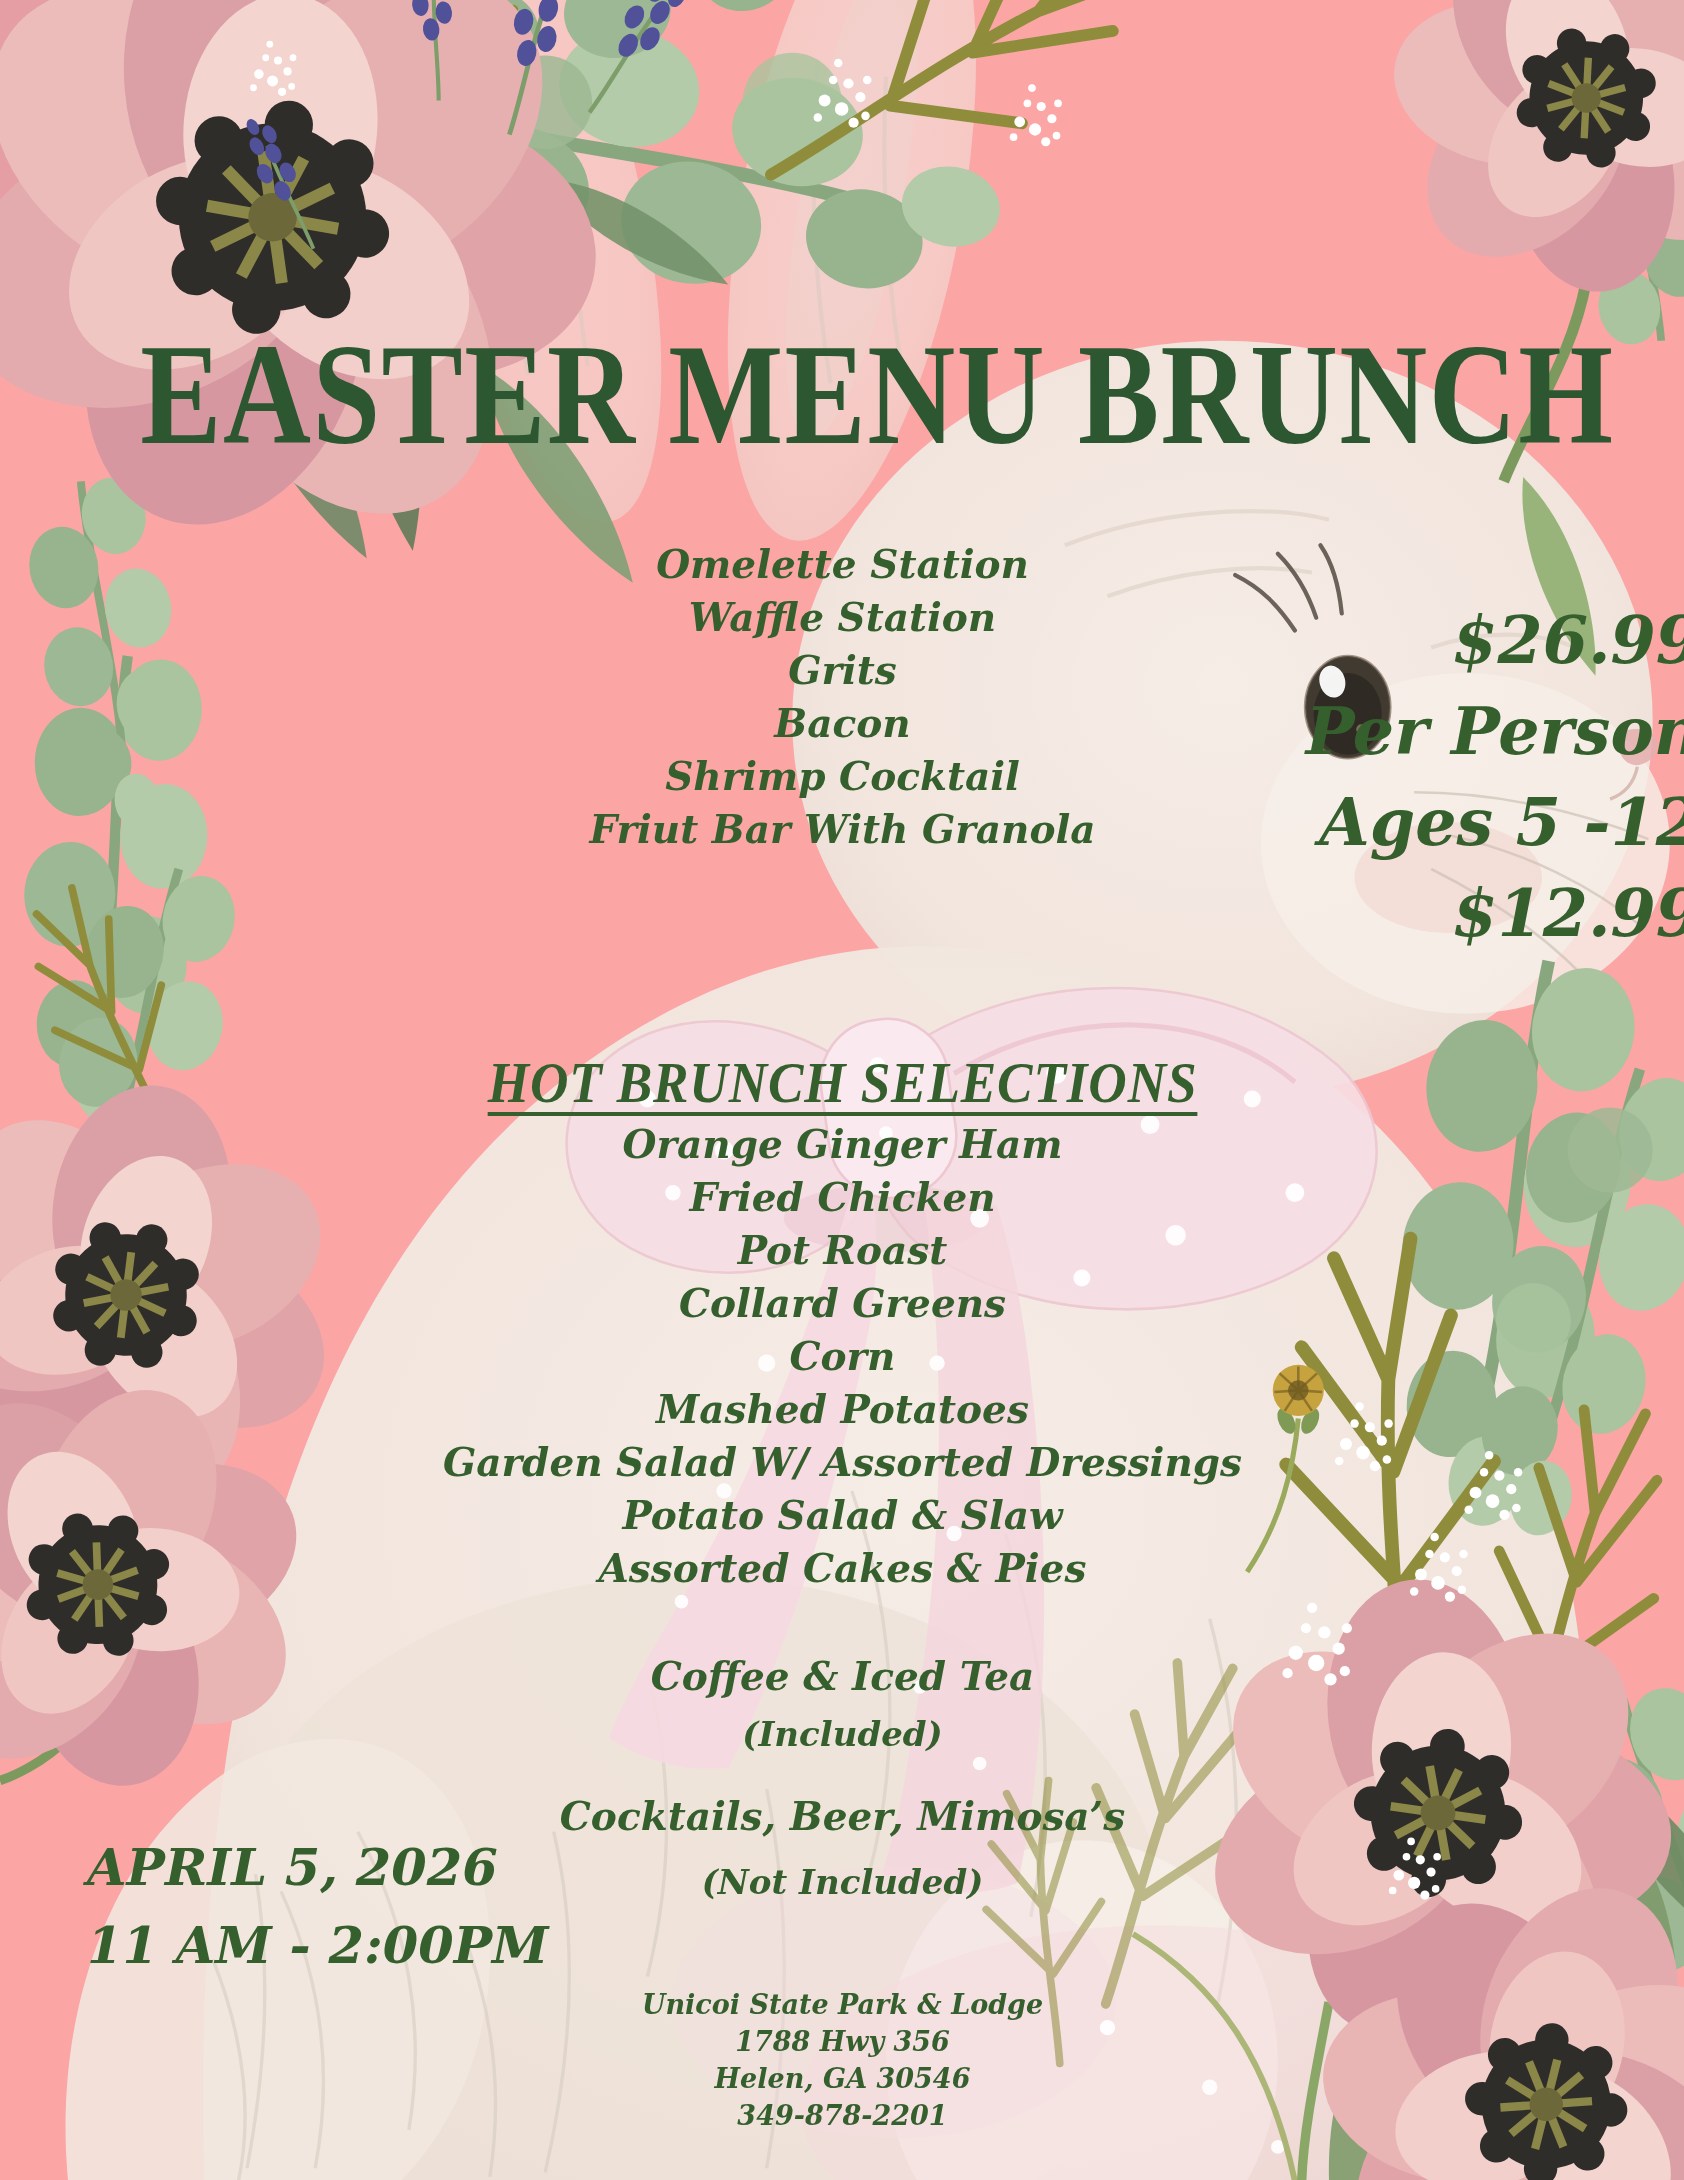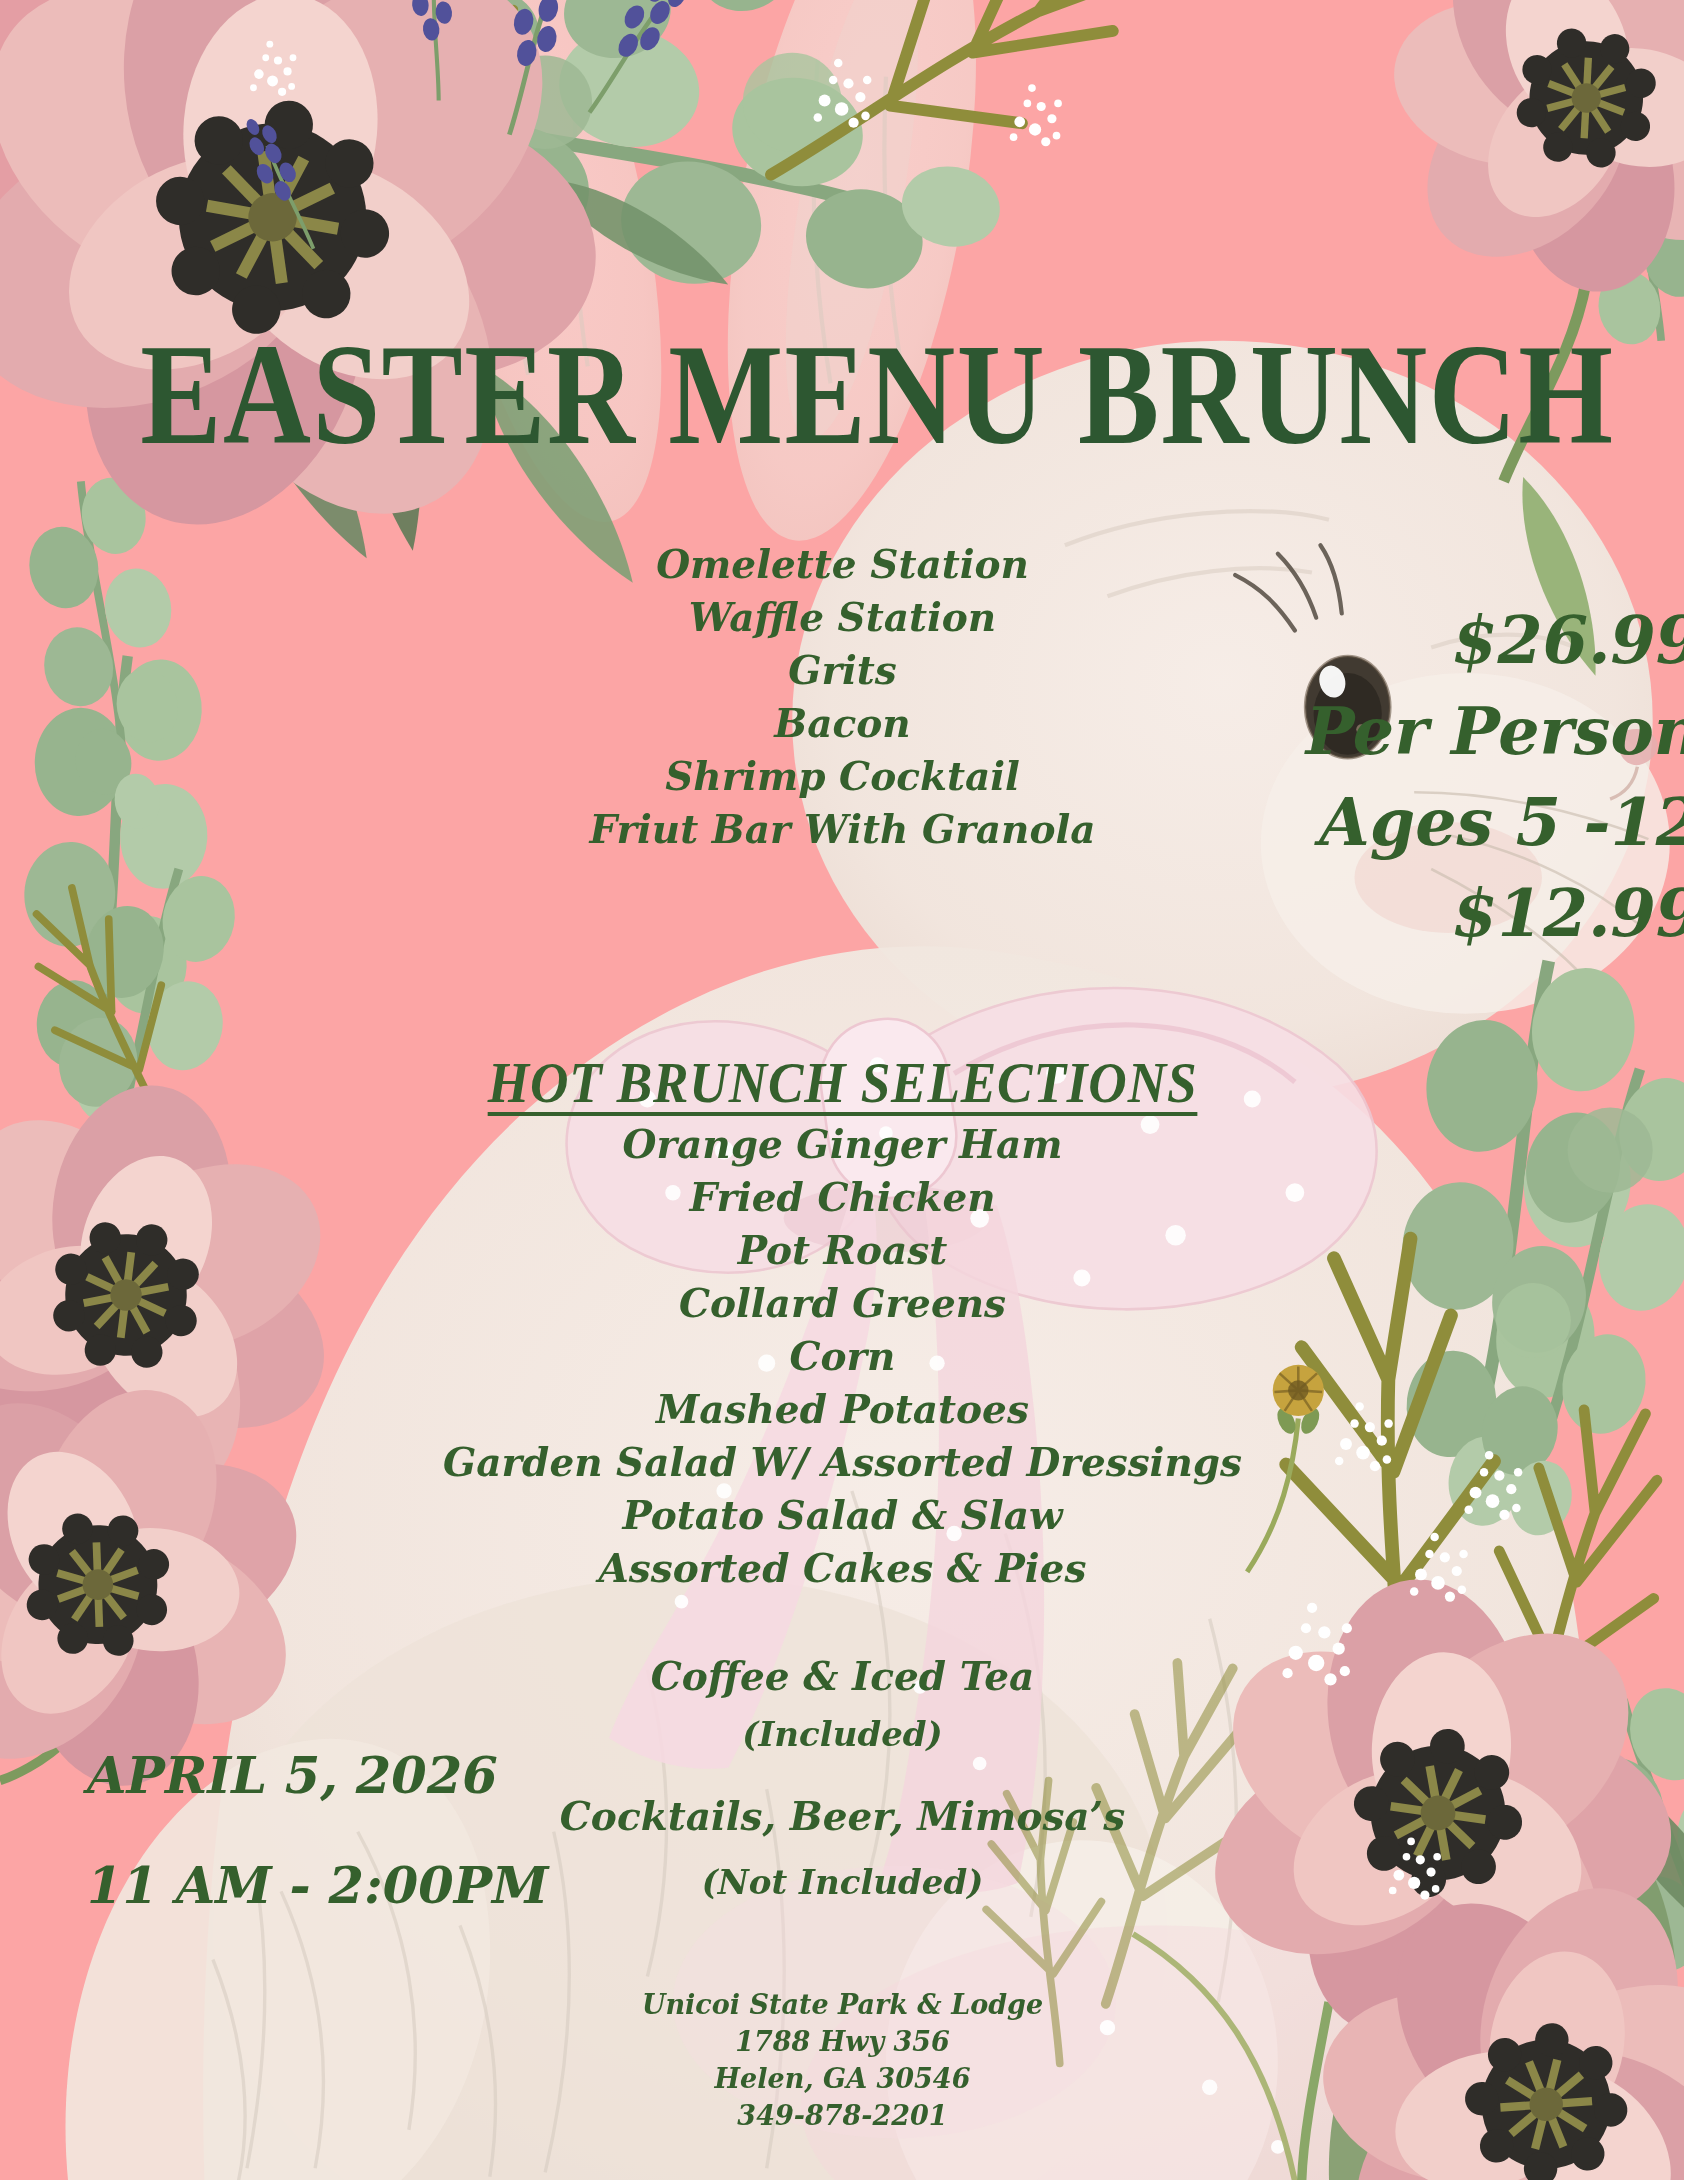--- a/index.html
+++ b/index.html
@@ -24,22 +24,22 @@
   .hot-items{margin-top:6.8px;font:italic 700 39px/53px "DejaVu Serif",serif;}
 
   .bev{top:1629px;}
   .bev .l1{font:italic 700 39px/55px "DejaVu Serif",serif;margin-top:20px;}
   .bev .l2{font:italic 700 34px/61px "DejaVu Serif",serif;}
 
   .cock{top:1789px;}
   .cock .l1{font:italic 700 39px/55px "DejaVu Serif",serif;}
   .cock .l2{font:italic 700 34px/55px "DejaVu Serif",serif;margin-top:11px;}
 
-  .datetime{top:1746px;left:87px;text-align:left;font:italic 700 51px/58px "DejaVu Serif",serif;}
-  .datetime .l2{margin-top:52px;}
+  .datetime{top:1838px;left:87px;text-align:left;font:italic 700 51px/58px "DejaVu Serif",serif;}
+  .datetime .l2{margin-top:20px;}
 
   .venue{top:1986px;font:italic 700 27px/37px "DejaVu Serif",serif;}
 </style>
 </head>
 <body>
 
 <div class="page">
 
   <svg class="decor" viewBox="0 0 1978 2560" preserveAspectRatio="xMidYMid slice" aria-hidden="true">
     <defs>

